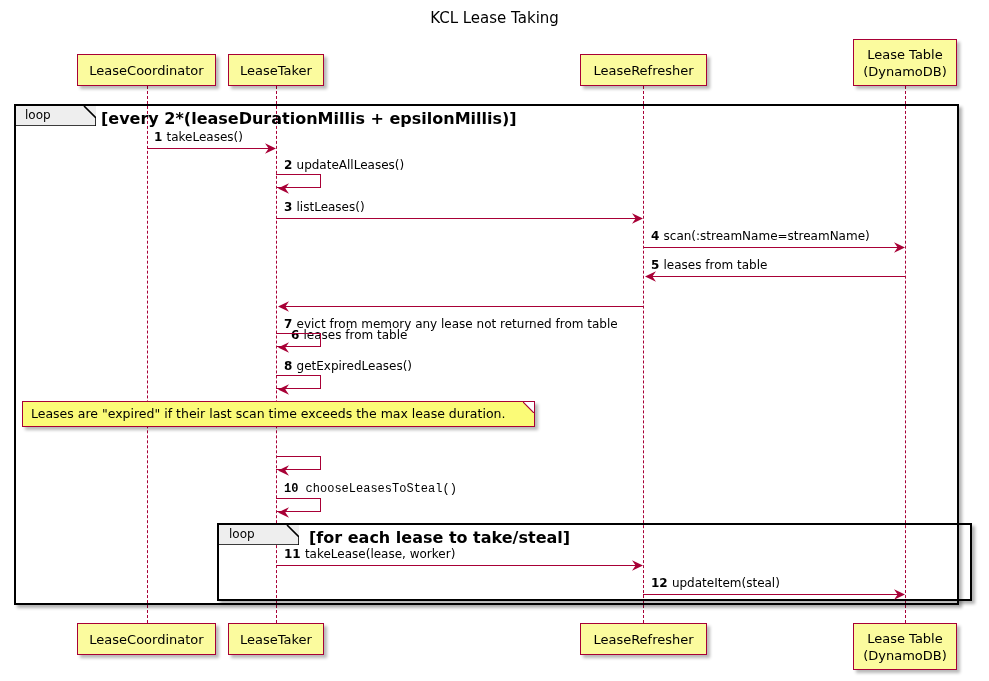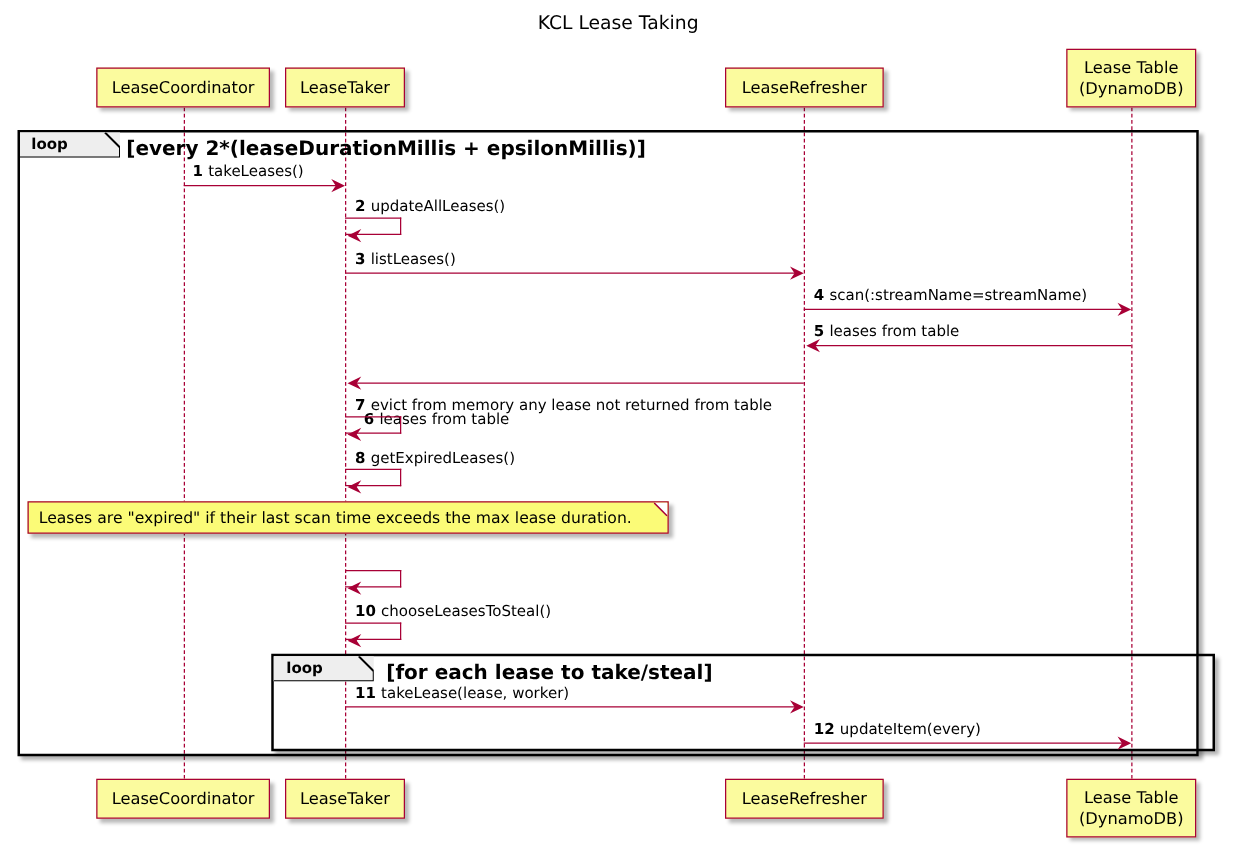--- a/index.html
+++ b/index.html
@@ -69,21 +69,21 @@
   .group-tab {
     position: absolute;
     box-sizing: border-box;
     background: #EEEEEE;
     z-index: 4;
   }
   .group-tab svg { display:block; }
   .group-tab-label {
     position: absolute;
     font-size: 12px;
-    font-weight: bold;
+    font-weight: normal;
     color: #000000;
     white-space: nowrap;
     z-index: 5;
   }
   .group-cond {
     position: absolute;
     font-size: 16px;
     font-weight: bold;
     color: #000000;
     white-space: nowrap;
@@ -258,21 +258,21 @@
     </span>
   </div>
 
   <div class="self-msg" style="left:276px; top:456px; width:45px; height:14px;"></div>
   <div class="arrow-head" style="left:277px; top:464px;">
     <svg width="13" height="13" viewBox="0 0 13 13">
       <path d="M1,6.5 L12,1.2 L8.4,6.5 L12,11.8 Z" fill="#A80036"></path>
     </svg>
   </div>
 
-  <div class="msg-label" style="left:284px; top:482px;">
+  <div class="msg-label" style="left:284px; top:482px;font-family:Liberation Mono, monospace;">
     <b>10 </b>
     <span>chooseLeasesToSteal()</span>
   </div>
   <div class="self-msg" style="left:276px; top:498px; width:45px; height:14px;"></div>
   <div class="arrow-head" style="left:277px; top:506px;">
     <svg width="13" height="13" viewBox="0 0 13 13">
       <path d="M1,6.5 L12,1.2 L8.4,6.5 L12,11.8 Z" fill="#A80036"></path>
     </svg>
   </div>
 
@@ -292,21 +292,21 @@
   </div>
   <div class="msg-line" style="left:276px; top:565px; width:361px;"></div>
   <div class="arrow-head" style="left:631px; top:559px;">
     <svg width="13" height="13" viewBox="0 0 13 13">
       <path d="M12,6.5 L1,1.2 L4.6,6.5 L1,11.8 Z" fill="#A80036"></path>
     </svg>
   </div>
 
   <div class="msg-label" style="left:651px; top:576px;">
     <b>12 </b>
-    <span>updateItem(every)</span>
+    <span>updateItem(steal)</span>
   </div>
   <div class="msg-line" style="left:643px; top:594px; width:256px;"></div>
   <div class="arrow-head" style="left:893px; top:588px;">
     <svg width="13" height="13" viewBox="0 0 13 13">
       <path d="M12,6.5 L1,1.2 L4.6,6.5 L1,11.8 Z" fill="#A80036"></path>
     </svg>
   </div>
 
   <div class="participant" style="left:77px; top:54px; width:139px; height:32px;">
     <span>LeaseCoordinator</span>

